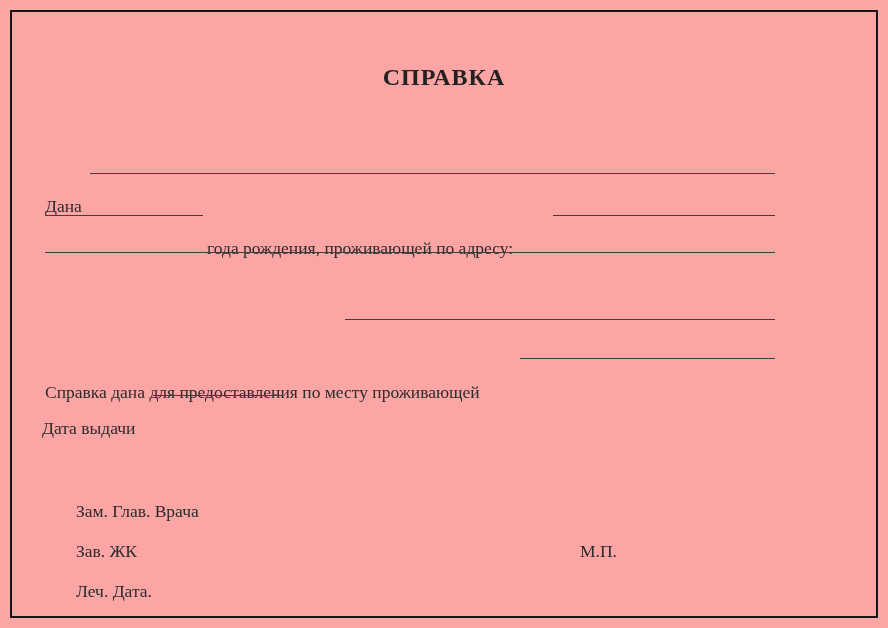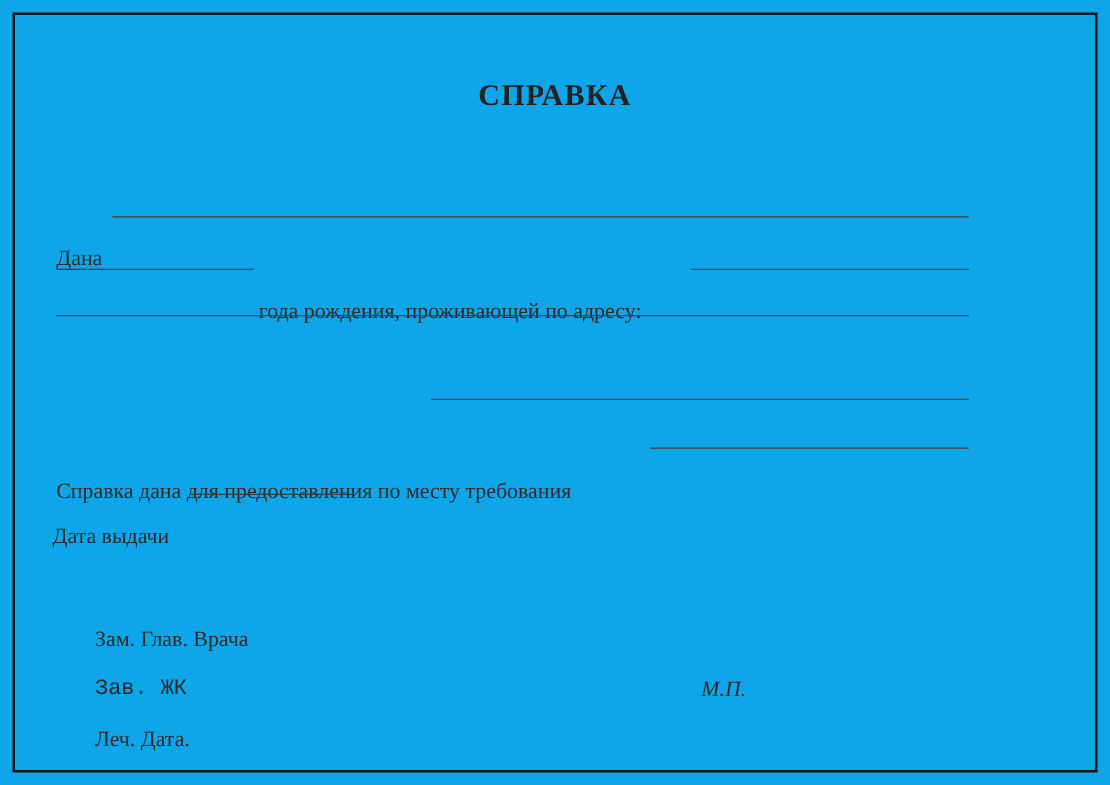--- a/index.html
+++ b/index.html
@@ -1,21 +1,21 @@
 <!DOCTYPE html>
 <html><head>
 <meta charset="utf-8">
 <style>
   * { margin: 0; padding: 0; box-sizing: border-box; }
   html, body { background: #ffffff; }
   .page {
     position: relative;
     width: 888px;
     height: 628px;
-    background: #0ea5e9;
+    background: #fca5a5;
     font-family: "Liberation Serif", "DejaVu Serif", serif;
     color: #262626;
     overflow: hidden;
   }
   .page-border {
     position: absolute;
     left: 10px; top: 10px; right: 10px; bottom: 10px;
     border: 2px solid #141414;
     pointer-events: none;
   }
@@ -63,23 +63,23 @@
 
   <div class="blank" style="left:45px; top:196px; width:158px;"></div>
   <div class="txt" style="left:207px; top:195px;">года рождения, проживающей по адресу:</div>
   <div class="blank" style="left:553px; top:196px; width:222px;"></div>
 
   <div class="blank" style="left:45px; top:233px; width:730px;"></div>
 
 
   <div class="blank" style="left:345px; top:300px; width:430px;"></div>
 
-  <div class="txt" style="left:45px; top:339px;">Справка дана для предоставления по месту требования</div>
+  <div class="txt" style="left:45px; top:339px;">Справка дана для предоставления по месту проживающей</div>
   <div class="blank" style="left:520px; top:339px; width:255px;"></div>
 
   <div class="txt" style="left:42px; top:375px;">Дата выдачи</div>
   <div class="blank" style="left:153px; top:376px; width:130px;"></div>
 
   <div class="sig" style="left:45px; top:501px;">Зам. Глав. Врача</div>
-  <div class="sig" style="left:45px; top:541px;font-family:Liberation Mono, monospace;">Зав. ЖК</div>
-  <div class="sig" style="left:530px; top:541px;font-style:italic;">М.П.</div>
+  <div class="sig" style="left:45px; top:541px;">Зав. ЖК</div>
+  <div class="sig" style="left:549px; top:541px;">М.П.</div>
   <div class="sig" style="left:45px; top:581px;">Леч. Дата.</div>
 </div>
 
 </body></html>

